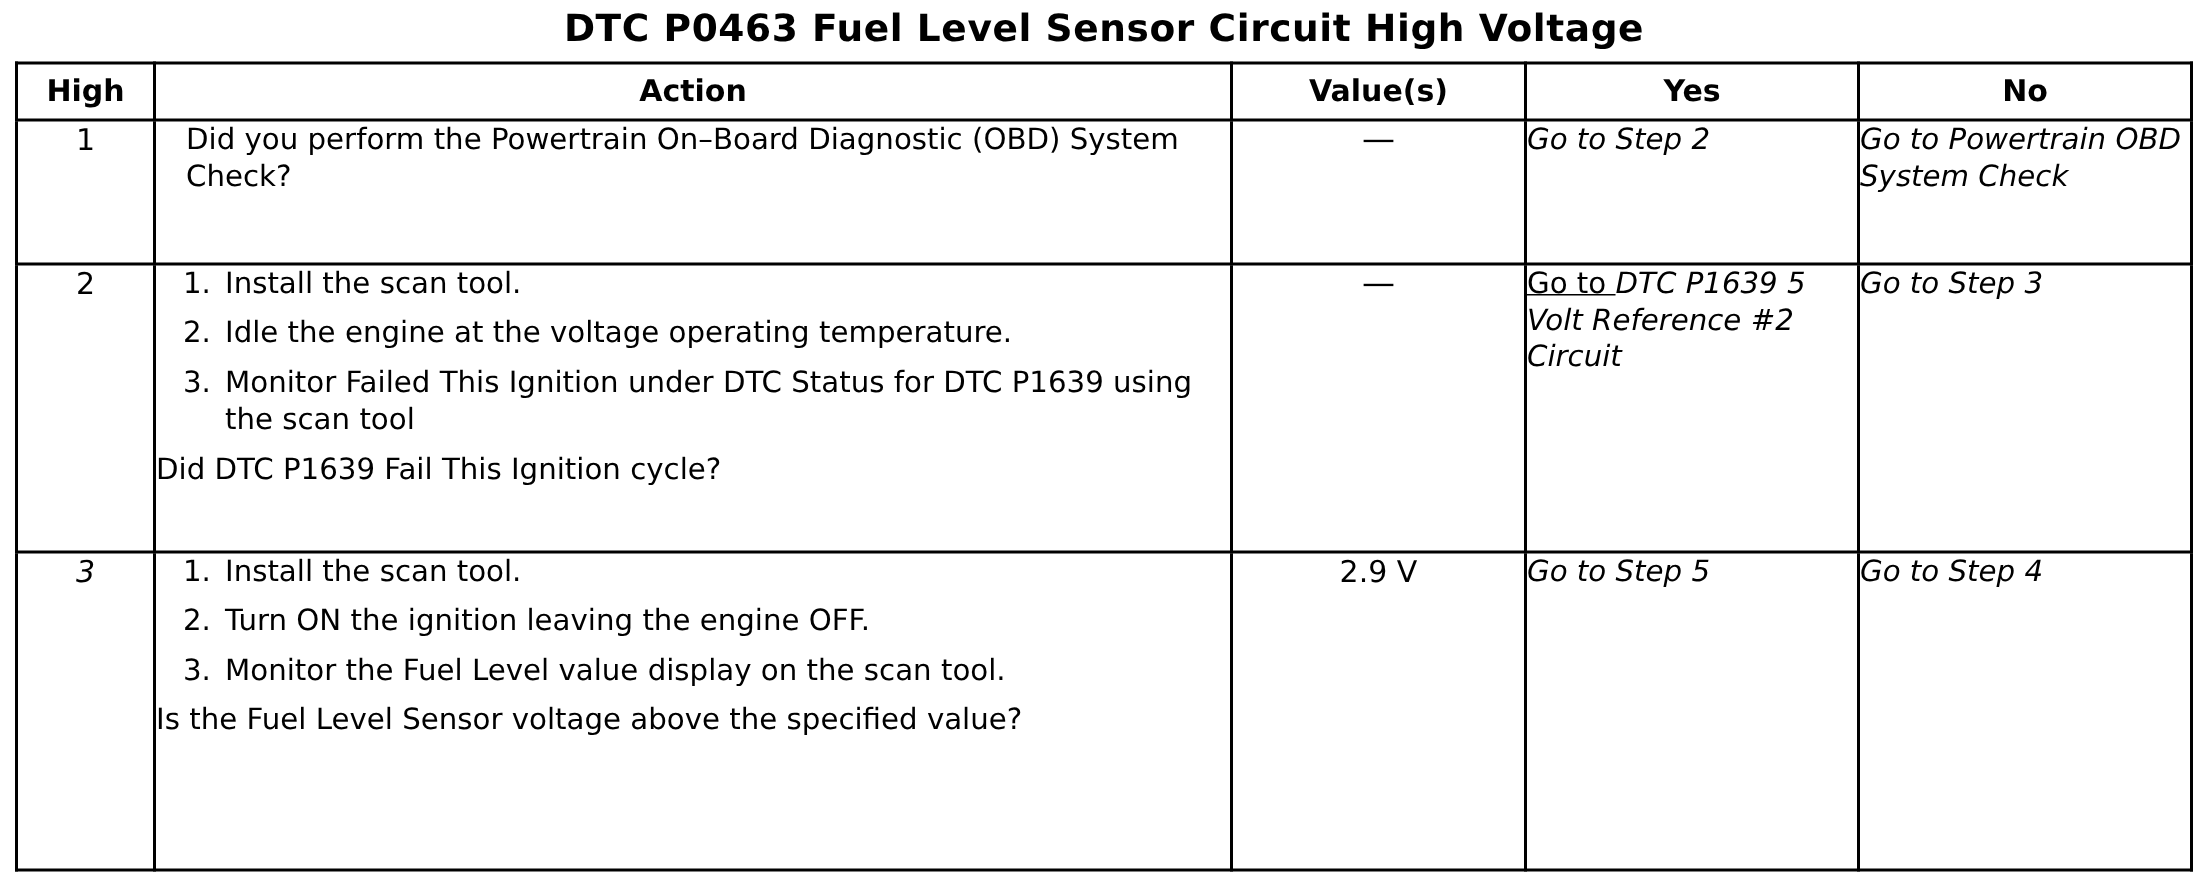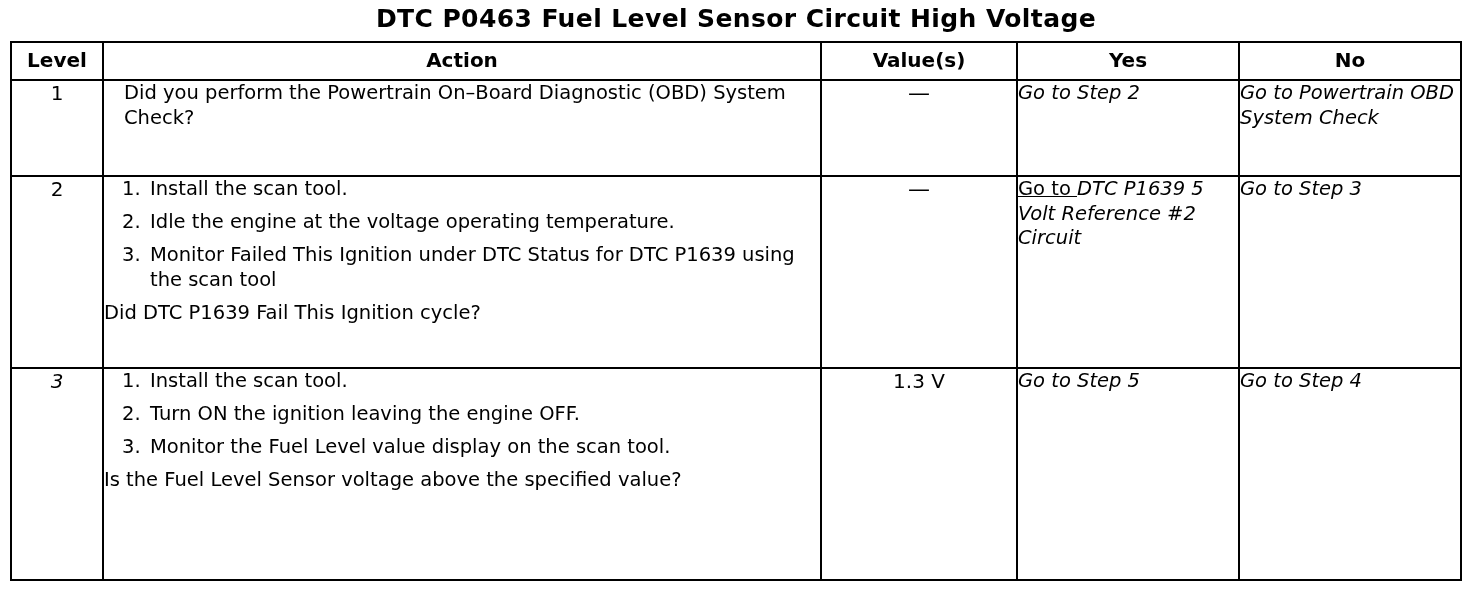--- a/index.html
+++ b/index.html
@@ -129,21 +129,21 @@
   <table class="dtc">
     <colgroup>
       <col class="c-step">
       <col class="c-act">
       <col class="c-val">
       <col class="c-yes">
       <col class="c-no">
     </colgroup>
     <thead>
       <tr>
-        <th>Level</th>
+        <th>High</th>
         <th>Action</th>
         <th>Value(s)</th>
         <th>Yes</th>
         <th>No</th>
       </tr>
     </thead>
     <tbody>
 
       <tr class="r1">
         <td class="cell-step">1</td>
@@ -206,21 +206,21 @@
               <span>Turn ON the ignition leaving the engine OFF.</span>
             </li>
             <li>
               <span class="marker">3.</span>
               <span>Monitor the Fuel Level value display on the scan tool.</span>
             </li>
           </ol>
           <div class="tail">Is the Fuel Level Sensor voltage above the specified value?</div>
         </td>
         <td class="cell-value">
-          <span>1.3 V</span>
+          <span>2.9 V</span>
         </td>
         <td class="cell-branch branch-bottom">
           <span>Go to Step 5</span>
         </td>
         <td class="cell-branch branch-bottom">
           <span>Go to Step 4</span>
         </td>
       </tr>
 
     </tbody>

